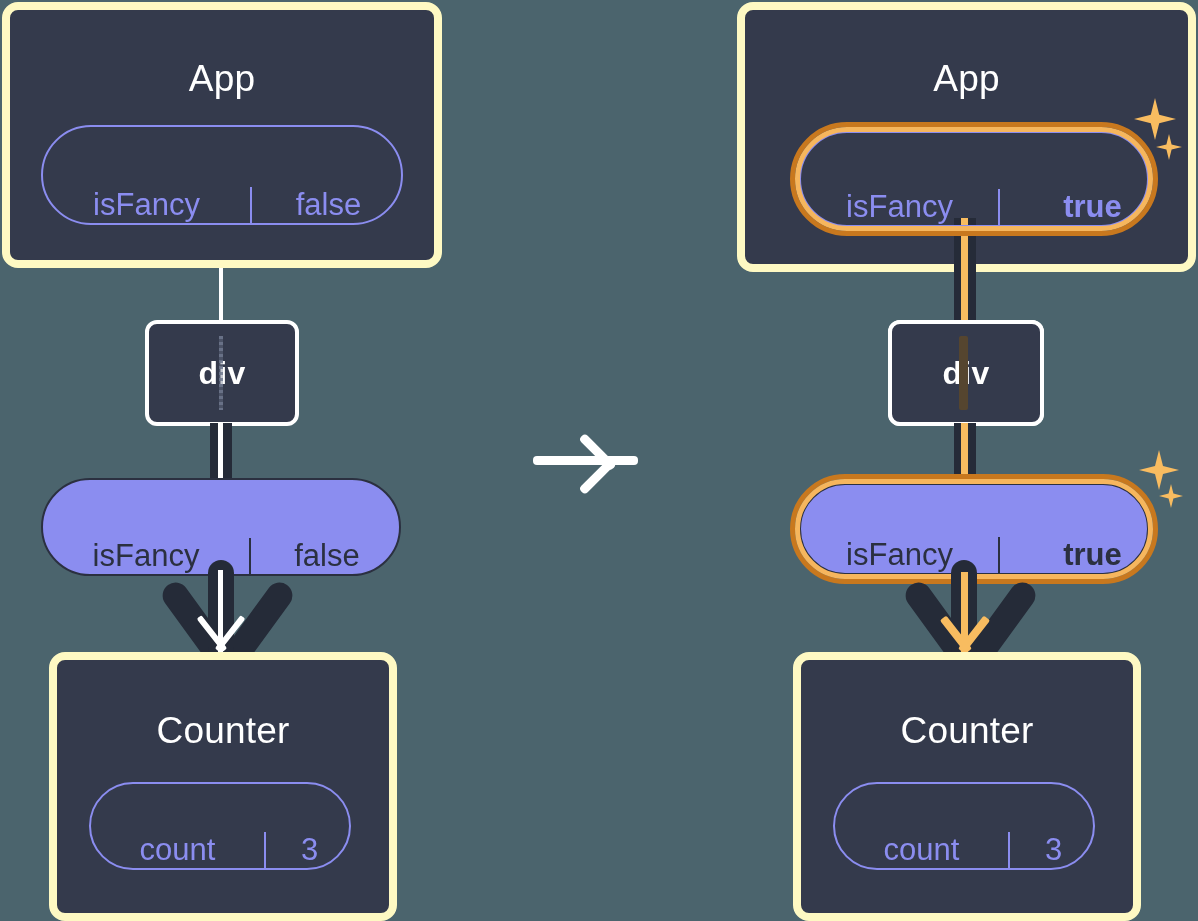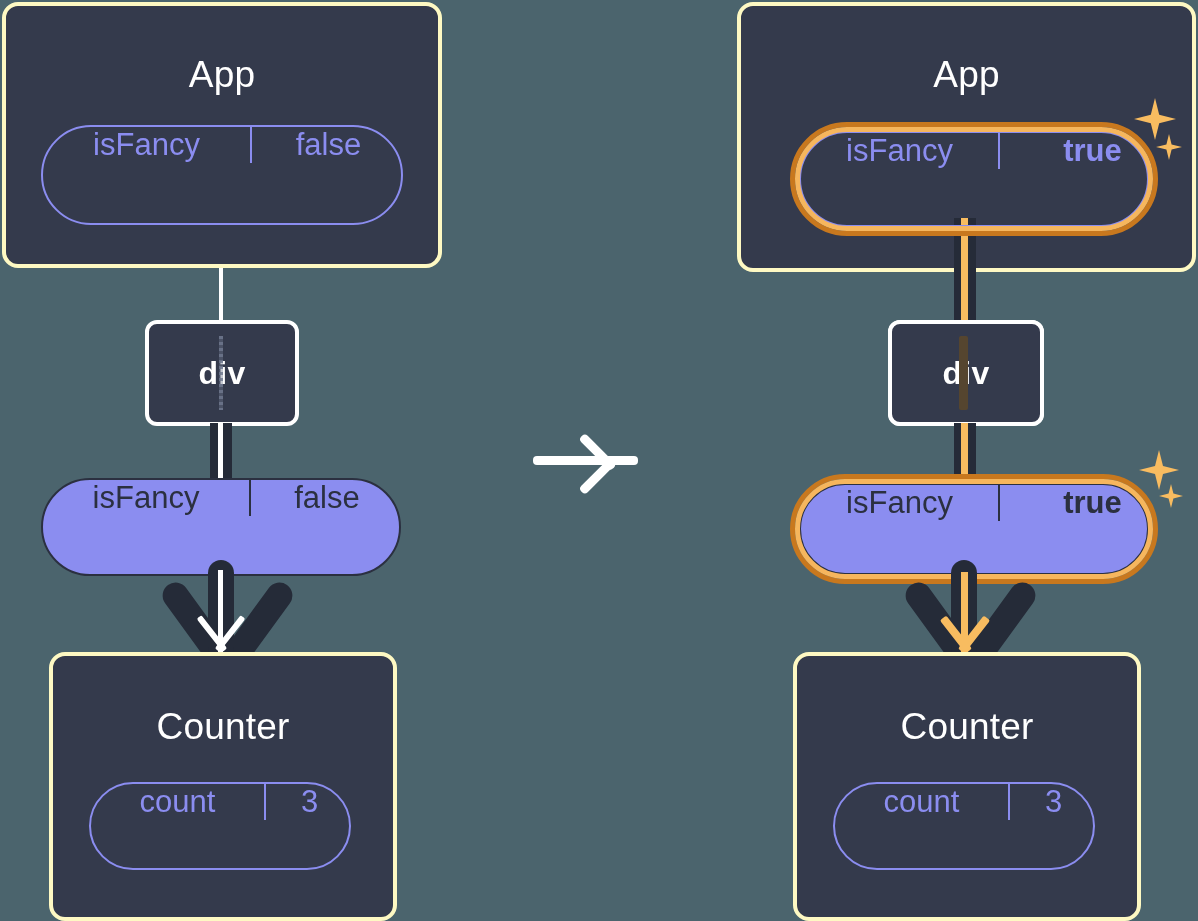--- a/index.html
+++ b/index.html
@@ -19,21 +19,21 @@
     overflow: hidden;
   }
 
   
   .abs { position: absolute; }
 
   
   .comp-box {
     position: absolute;
     background: #343a4c;
-    border: 4px solid #fef9c3;
+    border: 8px solid #fef9c3;
     border-radius: 16px;
     box-sizing: border-box;
   }
   .comp-title {
     position: absolute;
     left: 0; right: 0;
     text-align: center;
     color: #ffffff;
     font-size: 37px;
     font-weight: 400;
@@ -57,21 +57,21 @@
     font-size: 32px;
     font-weight: 700;
     letter-spacing: 0.3px;
   }
 
   
   .pill {
     position: absolute;
     box-sizing: border-box;
     display: flex;
-    align-items: flex-start;
+    align-items: flex-end;
     border-radius: 999px;
     overflow: hidden;
   }
   .pill-outline {
     background: transparent;
     border: 2px solid #8b8df0;
   }
   .pill-solid {
     background: #8b8df0;
     border: 2px solid #2b3040;

